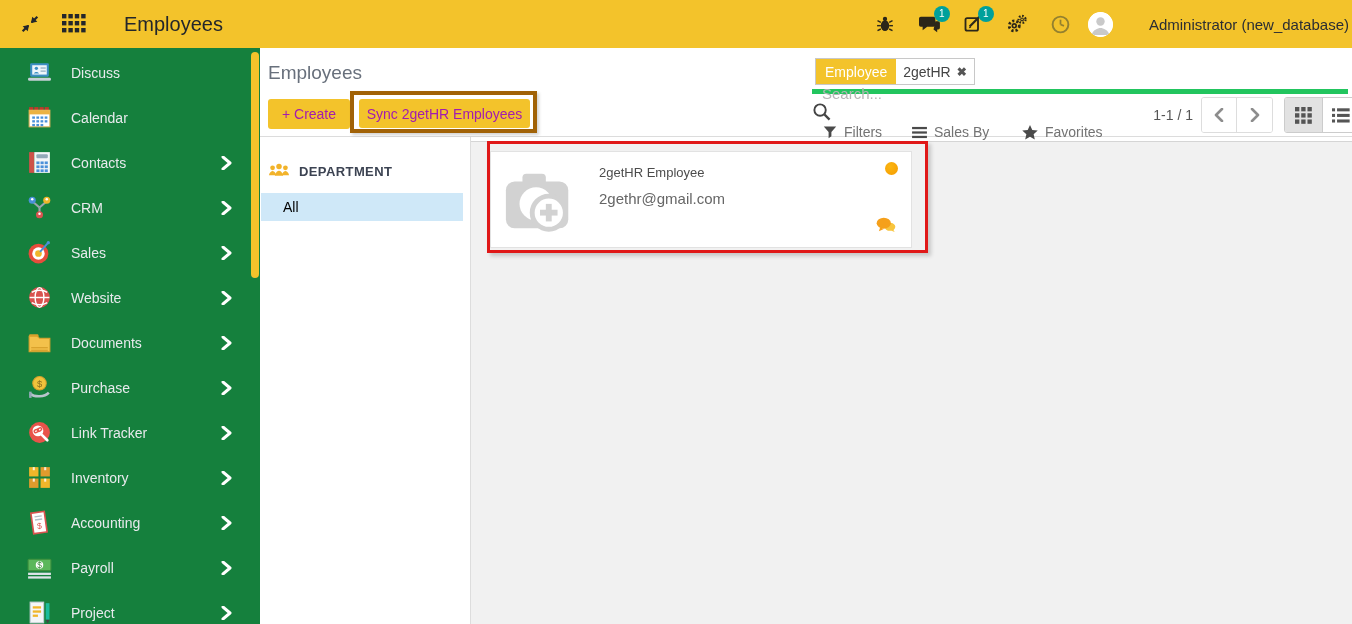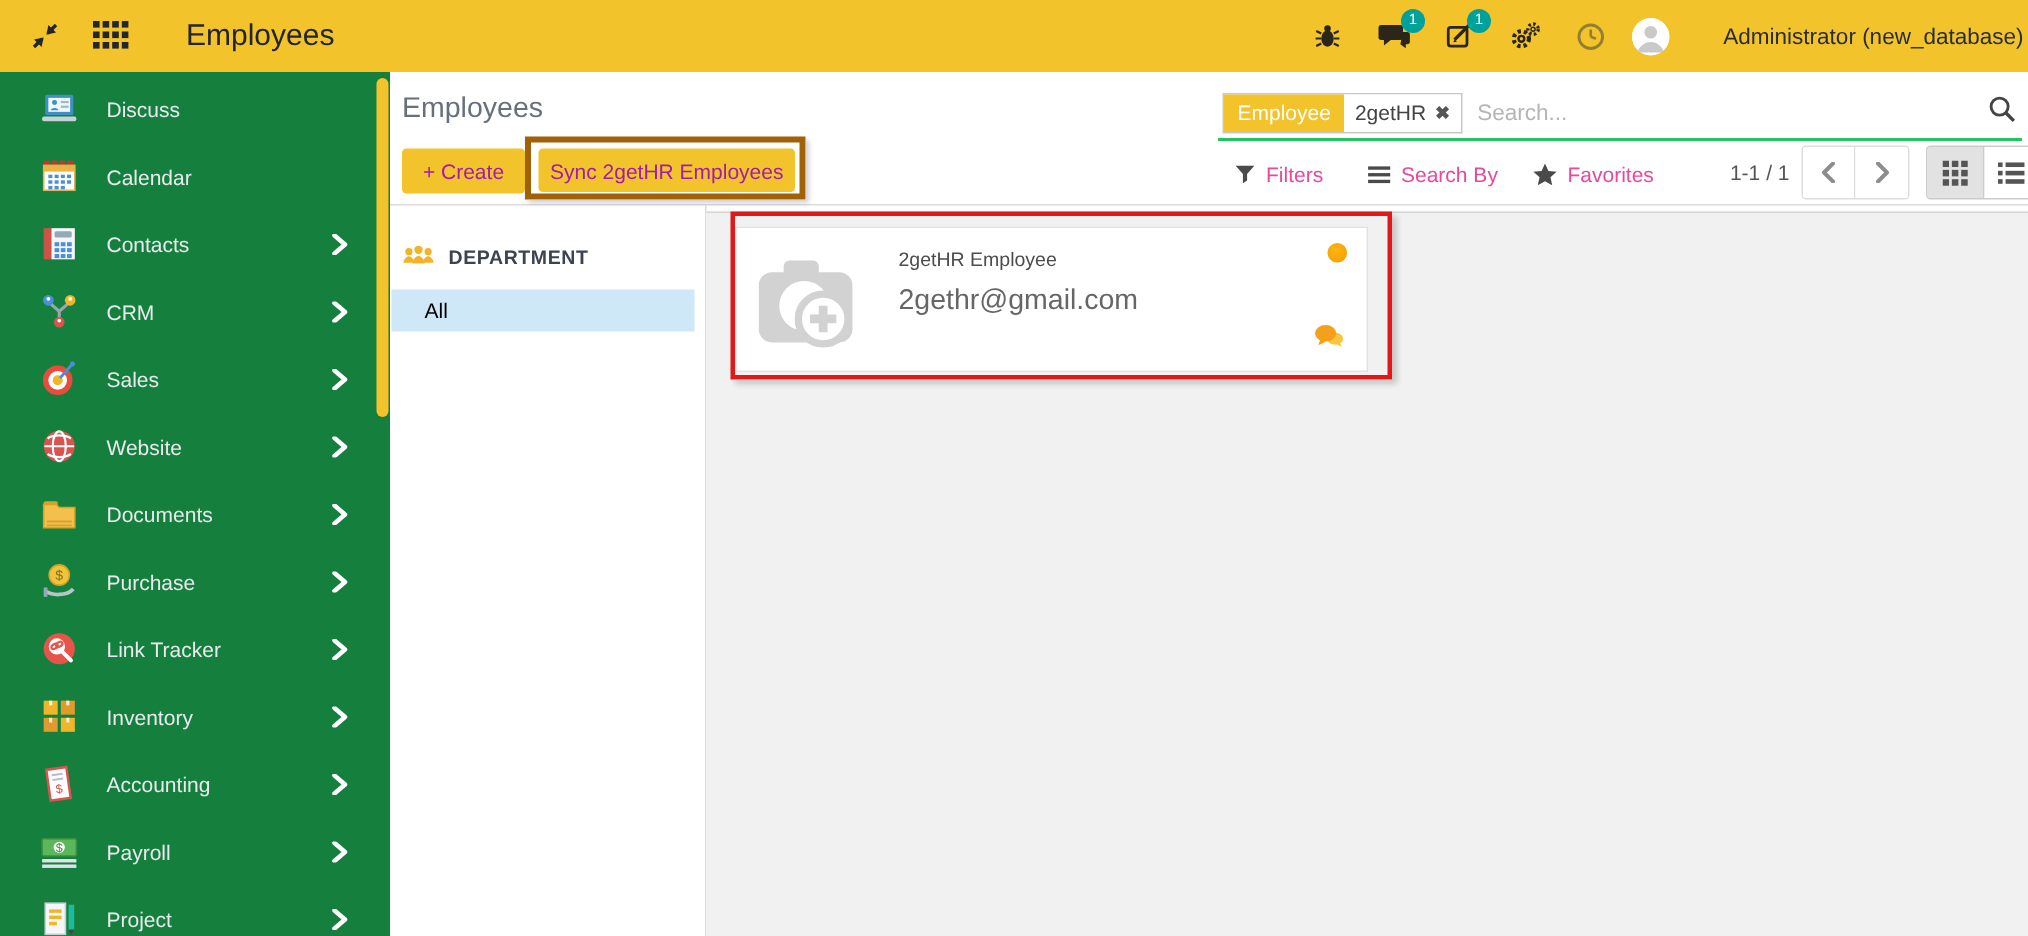--- a/index.html
+++ b/index.html
@@ -27,31 +27,31 @@
 
   
   .content-header { position:absolute; left:260px; top:48px; width:1092px; height:89px; background:#fff; border-bottom:1px solid #dcdcdc; z-index:10; }
   .breadcrumb { position:absolute; left:8px; top:14px; font-size:19px; color:#68707c; }
   .btn { border:none; border-radius:3px; background:#f3c32b; color:#a21caf; font-size:14px; cursor:pointer; font-family:"Liberation Sans", sans-serif; }
   .create-btn { position:absolute; left:8px; top:51px; width:82px; height:30px; }
   .sync-annotation { position:absolute; left:90px; top:43px; width:187px; height:42px; border:4px solid #a16207; box-shadow:2px 2px 3px rgba(0,0,0,0.18); }
   .sync-btn { display:block; margin:4px 0 0 5px; width:171px; height:29px; }
 
   
-  .search-area { position:absolute; left:552px; top:10px; width:536px; height:36px; border-bottom:2px solid #22c55e; display:flex; align-items:center; }
+  .search-area { position:absolute; left:552px; top:10px; width:536px; height:36px; border-bottom:5px solid #22c55e; display:flex; align-items:flex-start;flex-direction:column; }
   .facet { display:flex; align-items:stretch; border:1px solid #c8c8c8; height:27px; margin-left:3px; flex:0 0 auto; cursor:default; }
   .facet-label { background:#f3c32b; color:#fff; font-size:14px; padding:4px 9px; display:flex; align-items:center; }
   .facet-value { background:#fff; color:#444; font-size:14px; padding:4px 7px; display:flex; align-items:center; gap:6px; }
   .facet-remove { font-size:12px; color:#555; font-weight:bold; cursor:pointer; }
   .search-input { flex:1; border:none; outline:none; background:transparent; font-size:15px; color:#555; padding:0 10px; font-family:"Liberation Sans", sans-serif; }
   .search-input::placeholder { color:#b5b5b5; }
   .search-mag { flex:0 0 auto; margin-right:4px; cursor:pointer; }
 
   
-  .ctl-item { position:absolute; top:57px; display:flex; align-items:center; gap:7px; font-size:14px; color:#ec4899; cursor:pointer; height:22px; }
+  .ctl-item { position:absolute; top:73px; display:flex; align-items:center; gap:7px; font-size:14px; color:#737373; cursor:pointer; height:22px; }
   .filters-btn { left:563px; } .groupby-btn { left:652px; } .favorites-btn { left:762px; }
   .pager-text { position:absolute; top:59px; left:868px; width:65px; text-align:right; font-size:14px; color:#555; }
   .pager-group { position:absolute; left:941px; top:49px; display:flex; border:1px solid #ddd; border-radius:3px; overflow:hidden; }
   .pager-btn { width:35px; height:34px; background:#fff; display:flex; align-items:center; justify-content:center; cursor:pointer; border-right:1px solid #ddd; }
   .pager-btn:last-child { border-right:none; }
   .switcher { position:absolute; left:1024px; top:49px; display:flex; border:1px solid #ccc; border-radius:3px; overflow:hidden; }
   .switch-btn { width:38px; height:34px; display:flex; align-items:center; justify-content:center; cursor:pointer; background:#fff; border-right:1px solid #ccc; }
   .switch-btn:last-child { border-right:none; width:36px; }
   .switch-btn.active { background:#e2e2e2; }
 
@@ -60,21 +60,21 @@
   .dept-header { position:absolute; left:8px; top:26px; display:flex; align-items:center; gap:9px; }
   .dept-title { font-size:13px; font-weight:bold; color:#3c4352; letter-spacing:0.4px; }
   .dept-item { position:absolute; left:1px; top:56px; width:202px; height:28px; background:#cfe8f8; display:flex; align-items:center; padding-left:22px; font-size:14px; color:#000000; cursor:pointer; }
 
   
   .kanban { position:absolute; left:471px; top:141px; width:881px; height:483px; background:#f1f1f1; border-top:1px solid #d5d5d5; }
   .card-annotation { position:absolute; left:487px; top:141px; width:441px; height:112px; border:3px solid #e01818; box-shadow:3px 3px 4px rgba(0,0,0,0.18); z-index:5; }
   .emp-card { margin:7px 13px 0 0; width:422px; height:97px; background:#fff; border:1px solid #e2e2e2; position:relative; cursor:pointer; }
   .emp-img { position:absolute; left:10px; top:7px; width:78px; height:80px; }
   .emp-name { position:absolute; left:108px; top:13px; font-size:13px; color:#4c4c4c; }
-  .emp-email { position:absolute; left:108px; top:38px; font-size:19px; color:#666; }
+  .emp-email { position:absolute; left:108px; top:38px; font-size:15px; color:#666; }
   .emp-dot { position:absolute; right:13px; top:10px; width:13px; height:13px; border-radius:50%; background:radial-gradient(circle at 40% 35%, #fbb612, #f59b00); cursor:pointer; }
   .emp-chat { position:absolute; right:15px; bottom:10px; cursor:pointer; }
 </style>
 </head>
 <body>
 
 <div class="navbar">
   <div class="nav-left">
     <div class="nav-icon-btn">
       <svg width="22" height="22" viewBox="0 0 24 24">
@@ -449,21 +449,21 @@
     <span>Filters</span>
   </div>
   <div class="ctl-item groupby-btn">
     <svg width="15" height="13" viewBox="0 0 16 14">
         <g fill="#4a4a4a">
           <rect x="0" y="1" width="16" height="2.4"></rect>
           <rect x="0" y="5.8" width="16" height="2.4"></rect>
           <rect x="0" y="10.6" width="16" height="2.4"></rect>
         </g>
       </svg>
-    <span>Search By</span>
+    <span>Sales By</span>
   </div>
   <div class="ctl-item favorites-btn">
     <svg width="16" height="15" viewBox="0 0 20 19">
         <path d="M10 0l2.9 6.3 6.9.7-5.2 4.6 1.5 6.8L10 14.9 3.9 18.4l1.5-6.8L.2 7l6.9-.7z" fill="#4a4a4a"></path>
       </svg>
     <span>Favorites</span>
   </div>
 
   <div class="pager-text">1-1 / 1</div>
   <div class="pager-group">

